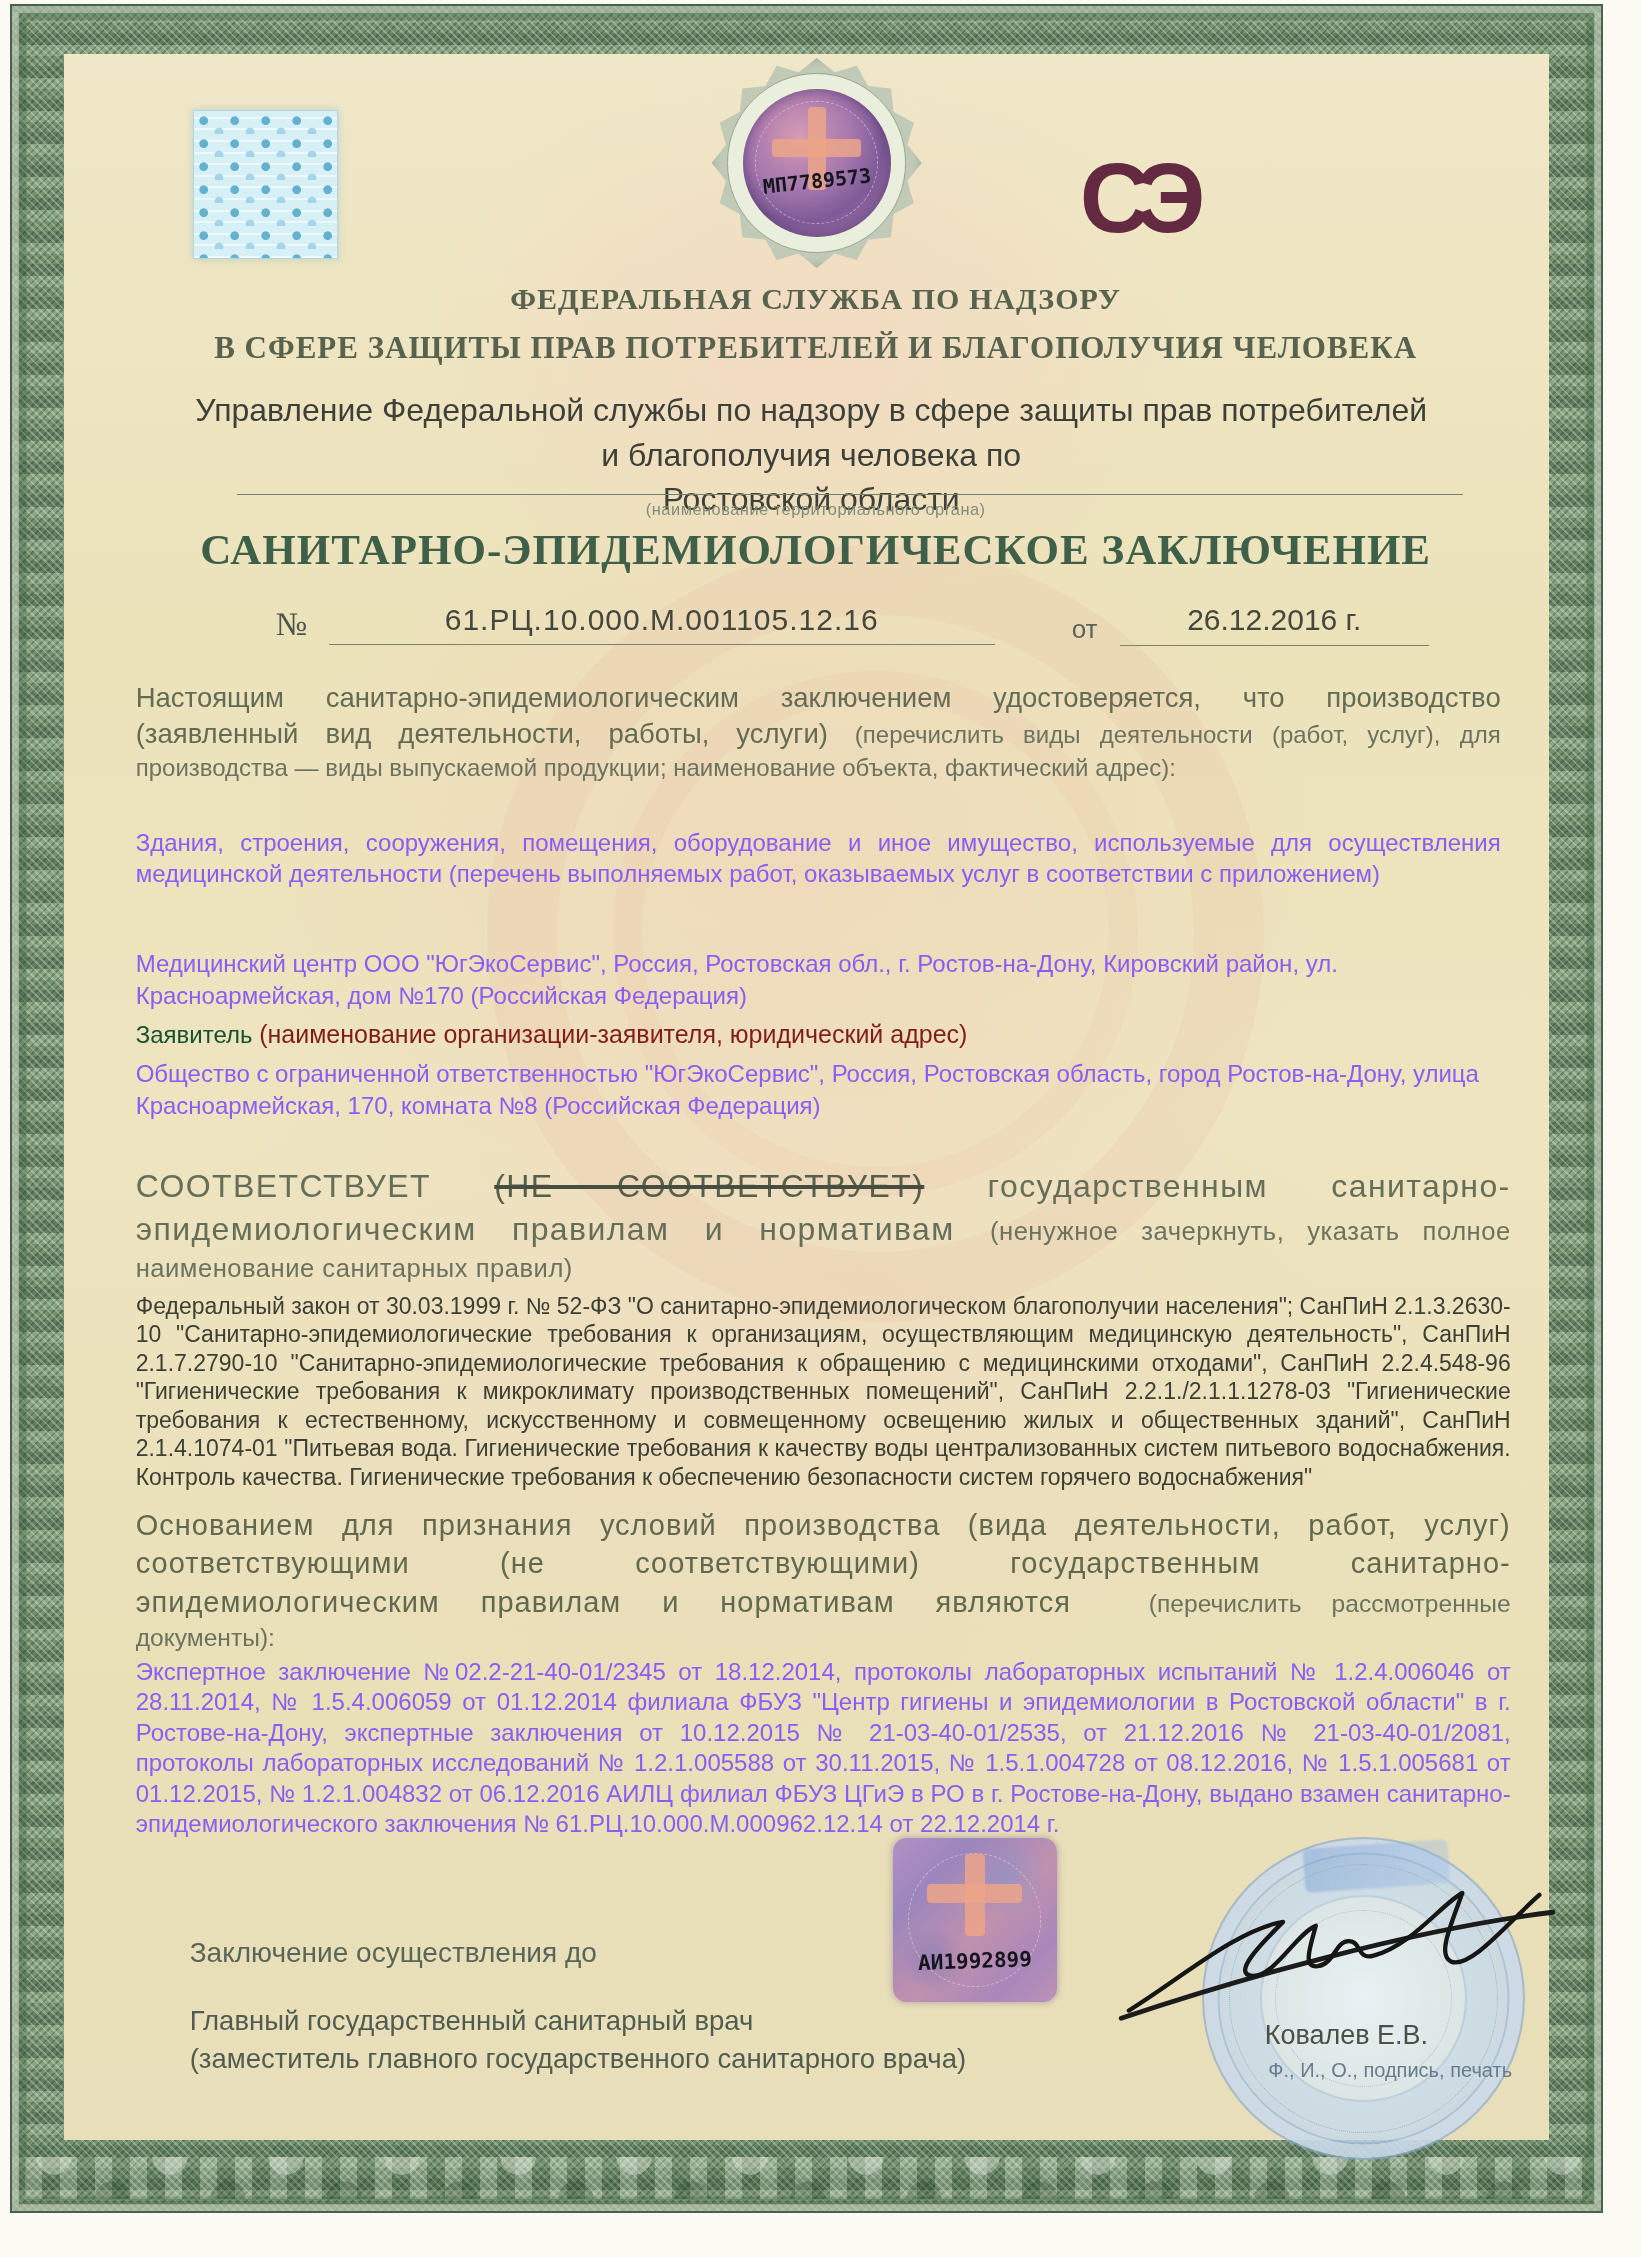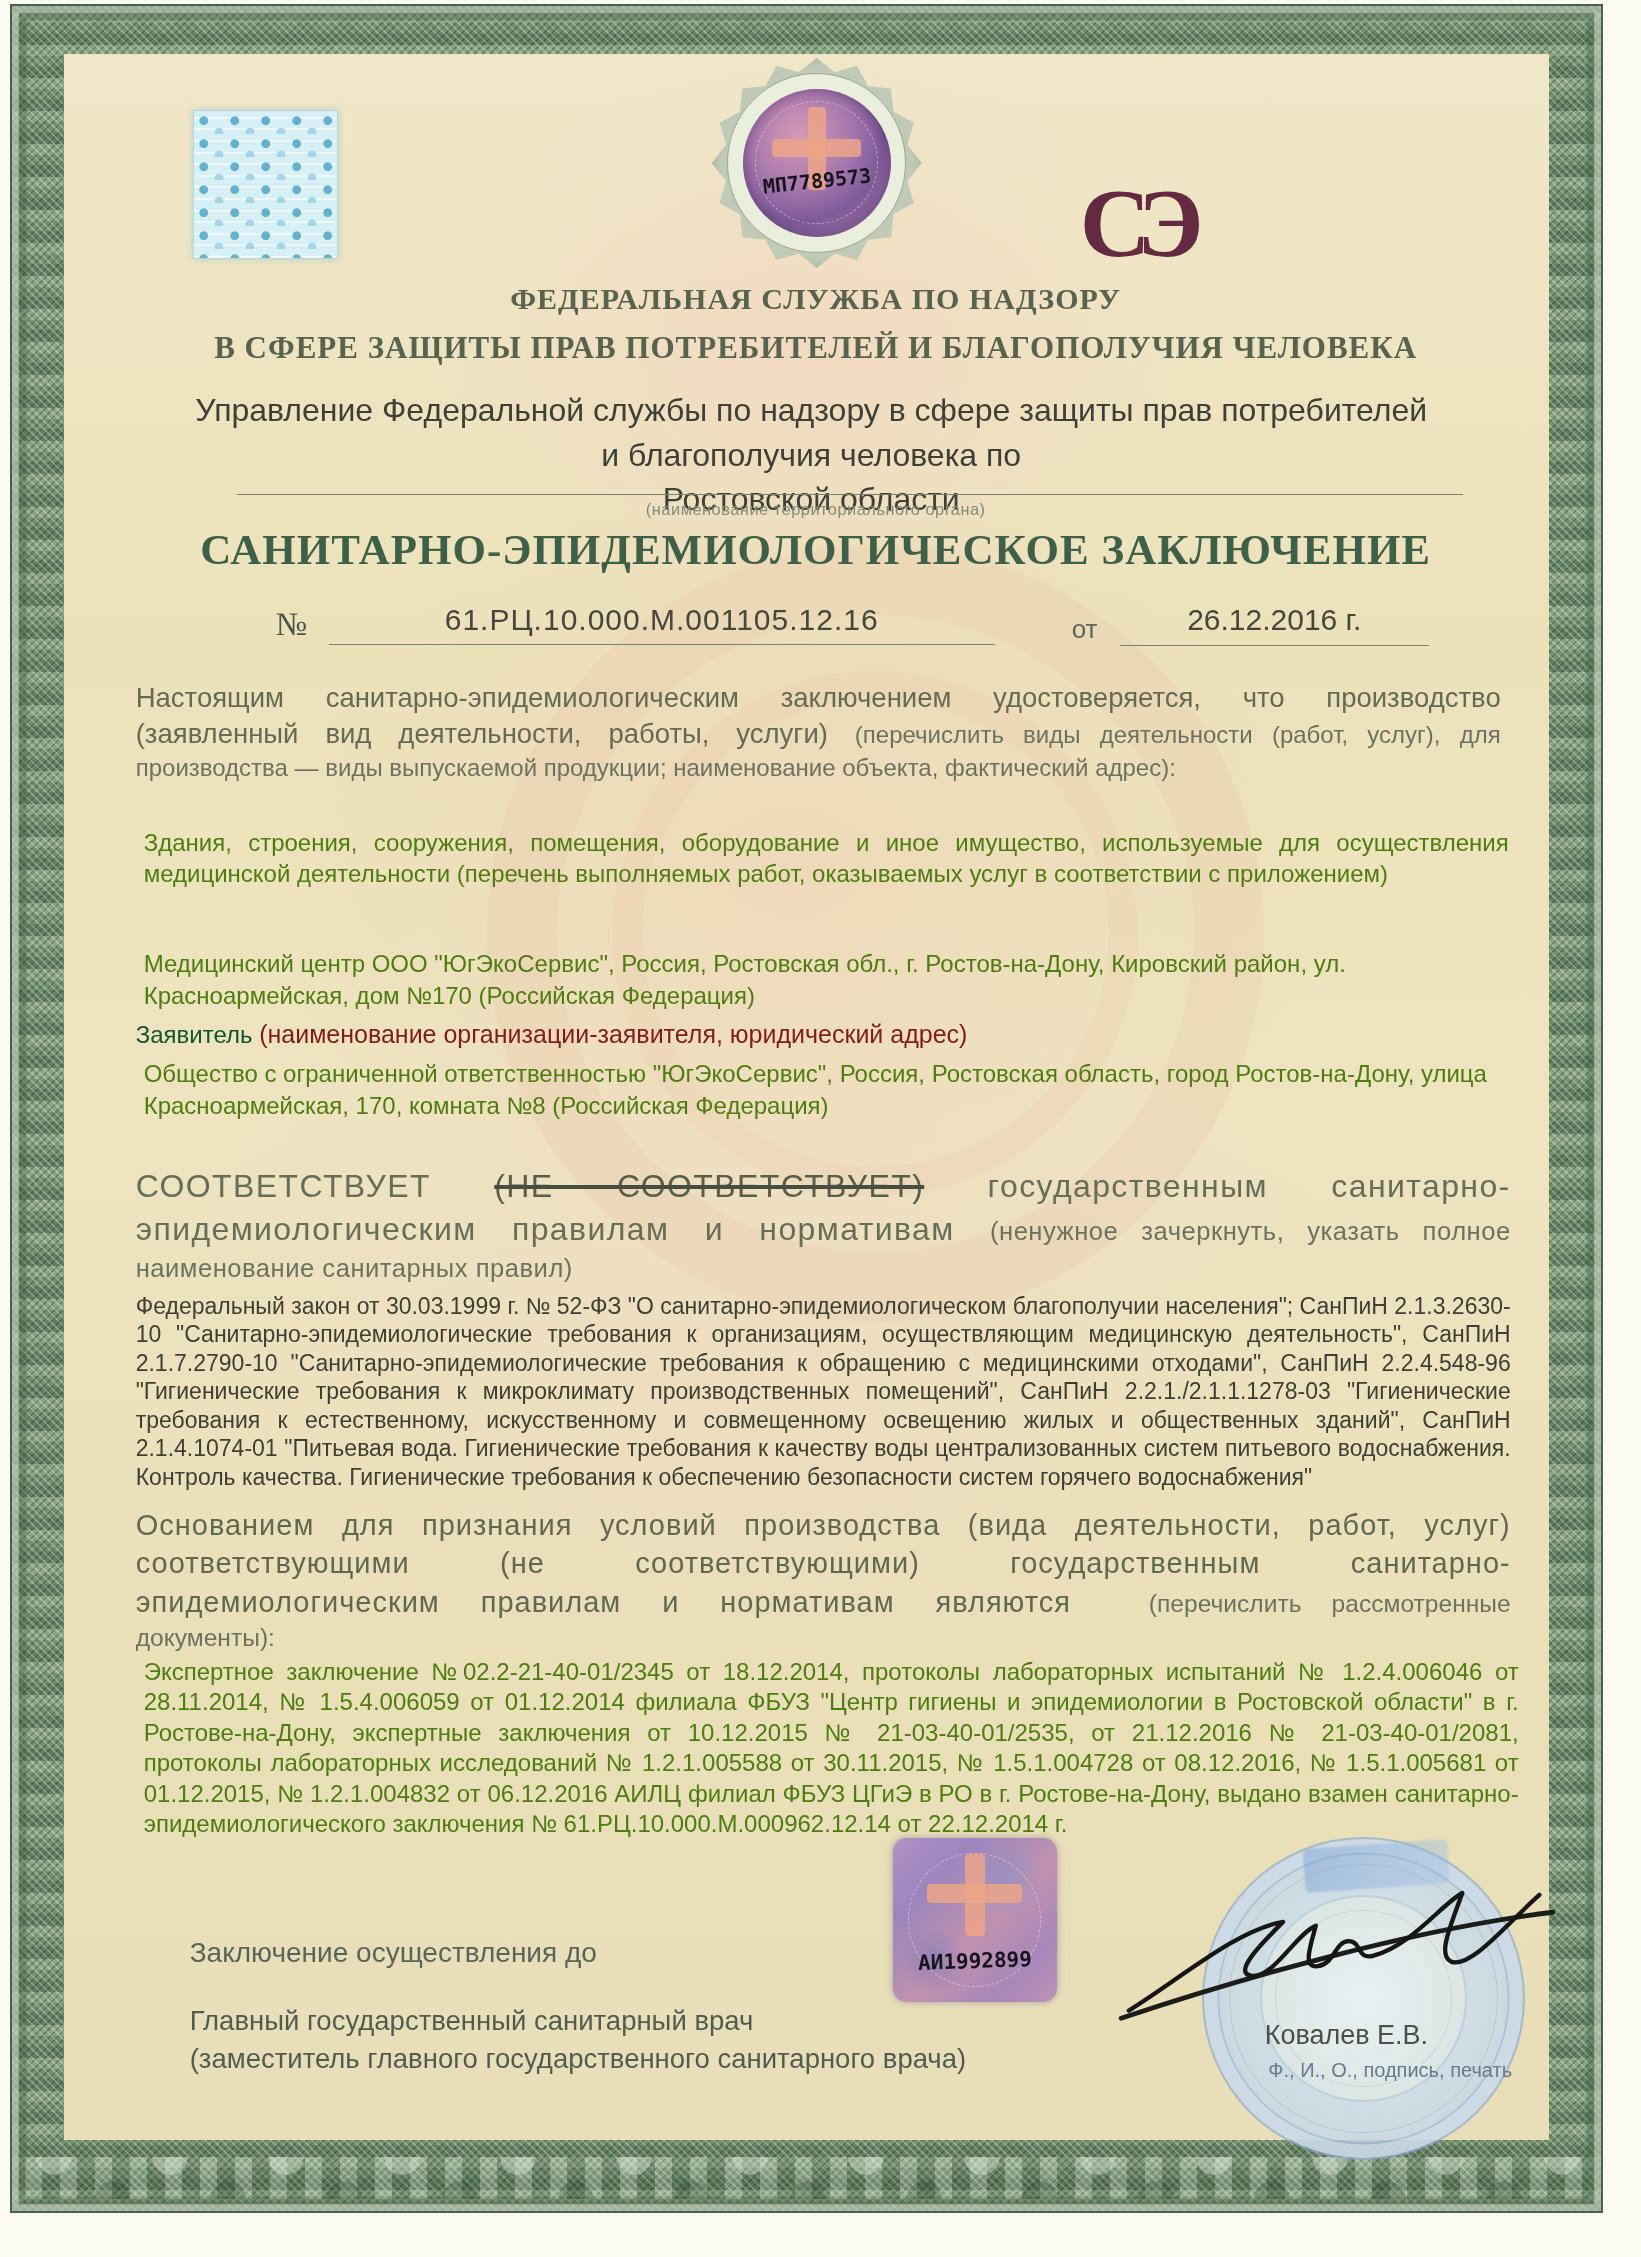--- a/index.html
+++ b/index.html
@@ -30,21 +30,21 @@
       linear-gradient(180deg,#f0e7c8 0%,#ece2ba 28%,#eee4c0 52%,#e9e0b8 78%,#e8dfba 100%);}
   .watermark{position:absolute;left:calc(50% - 319px);top:541px;width:637px;height:637px;border-radius:50%;
     border:70px solid rgba(233,178,158,.16);}
   .watermark::after{content:"";position:absolute;inset:56px;border-radius:50%;
     border:29px solid rgba(233,178,158,.13);}
 
   
   .abs{position:absolute;}
   .center{left:77px;right:58px;text-align:center;}
   .serifhead{font-family:"Liberation Serif","DejaVu Serif",serif;font-weight:bold;color:#57624f;}
-  .filled{color:#4d7c0f;margin-left:8px;}
+  .filled{color:#8b5cf6;}
   .just{text-align:justify;}
 
   .agency1{top:278px;font-size:30px;letter-spacing:1px;}
   .agency2{top:326px;font-size:31px;letter-spacing:1px;}
   .department{top:384px;left:174px;width:1255px;font-size:32px;color:#3c4038;line-height:1.4;
     text-align:center;white-space:pre-line;}
   .org-rule{left:227px;top:490px;width:1226px;border-top:1.9px solid #76816d;height:0;}
   .org-caption{top:496px;font-size:16.4px;color:#838c79;letter-spacing:0.5px;}
   .title{top:521px;font-size:43px;letter-spacing:1px;color:#3e6048;}
 
@@ -102,22 +102,22 @@
   .rosette-core{position:absolute;inset:31px;border-radius:50%;
     background:radial-gradient(circle at 38% 32%, #d79ab4 0%, #a678ae 38%, #7e5b98 62%, #9a6fa5 85%, #8a5f93 100%);
     box-shadow:inset 0 0 13.5px rgba(60,30,80,.5);}
   .rosette-core::after{content:"";position:absolute;inset:12.6px;border-radius:50%;
     border:1.9px dashed rgba(250,220,230,.55);}
   .holo-serial{position:absolute;left:0;right:0;top:54%;text-align:center;
     font-family:"DejaVu Sans Mono",monospace;font-weight:bold;font-size:20px;color:#16141c;
     transform:rotate(-6deg);}
   .holo-cross-v,.holo-cross-h{position:absolute;background:rgba(236,164,136,.85);border-radius:3.9px;}
 
-  .se-logo{left:1070px;top:145px;font-family:Liberation Serif, serif;font-weight:bold;
-    font-size:98px;line-height:1;color:#632a41;letter-spacing:-13.5px;z-index:6;margin-top:25px;}
+  .se-logo{left:1070px;top:145px;font-family:Liberation Sans, sans-serif;font-weight:bold;
+    font-size:98px;line-height:1;color:#632a41;letter-spacing:-13.5px;z-index:6;}
 
   .holo-square{left:883px;top:1834px;width:164px;height:164px;border-radius:13.5px;z-index:6;
     background:
       radial-gradient(circle 58px at 70% 25%, rgba(120,150,210,.45), transparent 70%),
       radial-gradient(circle 48px at 25% 75%, rgba(90,110,190,.4), transparent 70%),
       linear-gradient(135deg,#b391c4 0%,#9b86bd 25%,#c191ae 55%,#a887bb 80%,#bd92b4 100%);
     box-shadow:0 0 7.7px rgba(110,90,140,.5);}
   .holo-square .ring{position:absolute;inset:15.4px;border-radius:50%;border:1.9px dashed rgba(250,210,200,.6);}
   .holo-square .serial{top:68%;transform:rotate(-2deg);font-size:21px;}
 

